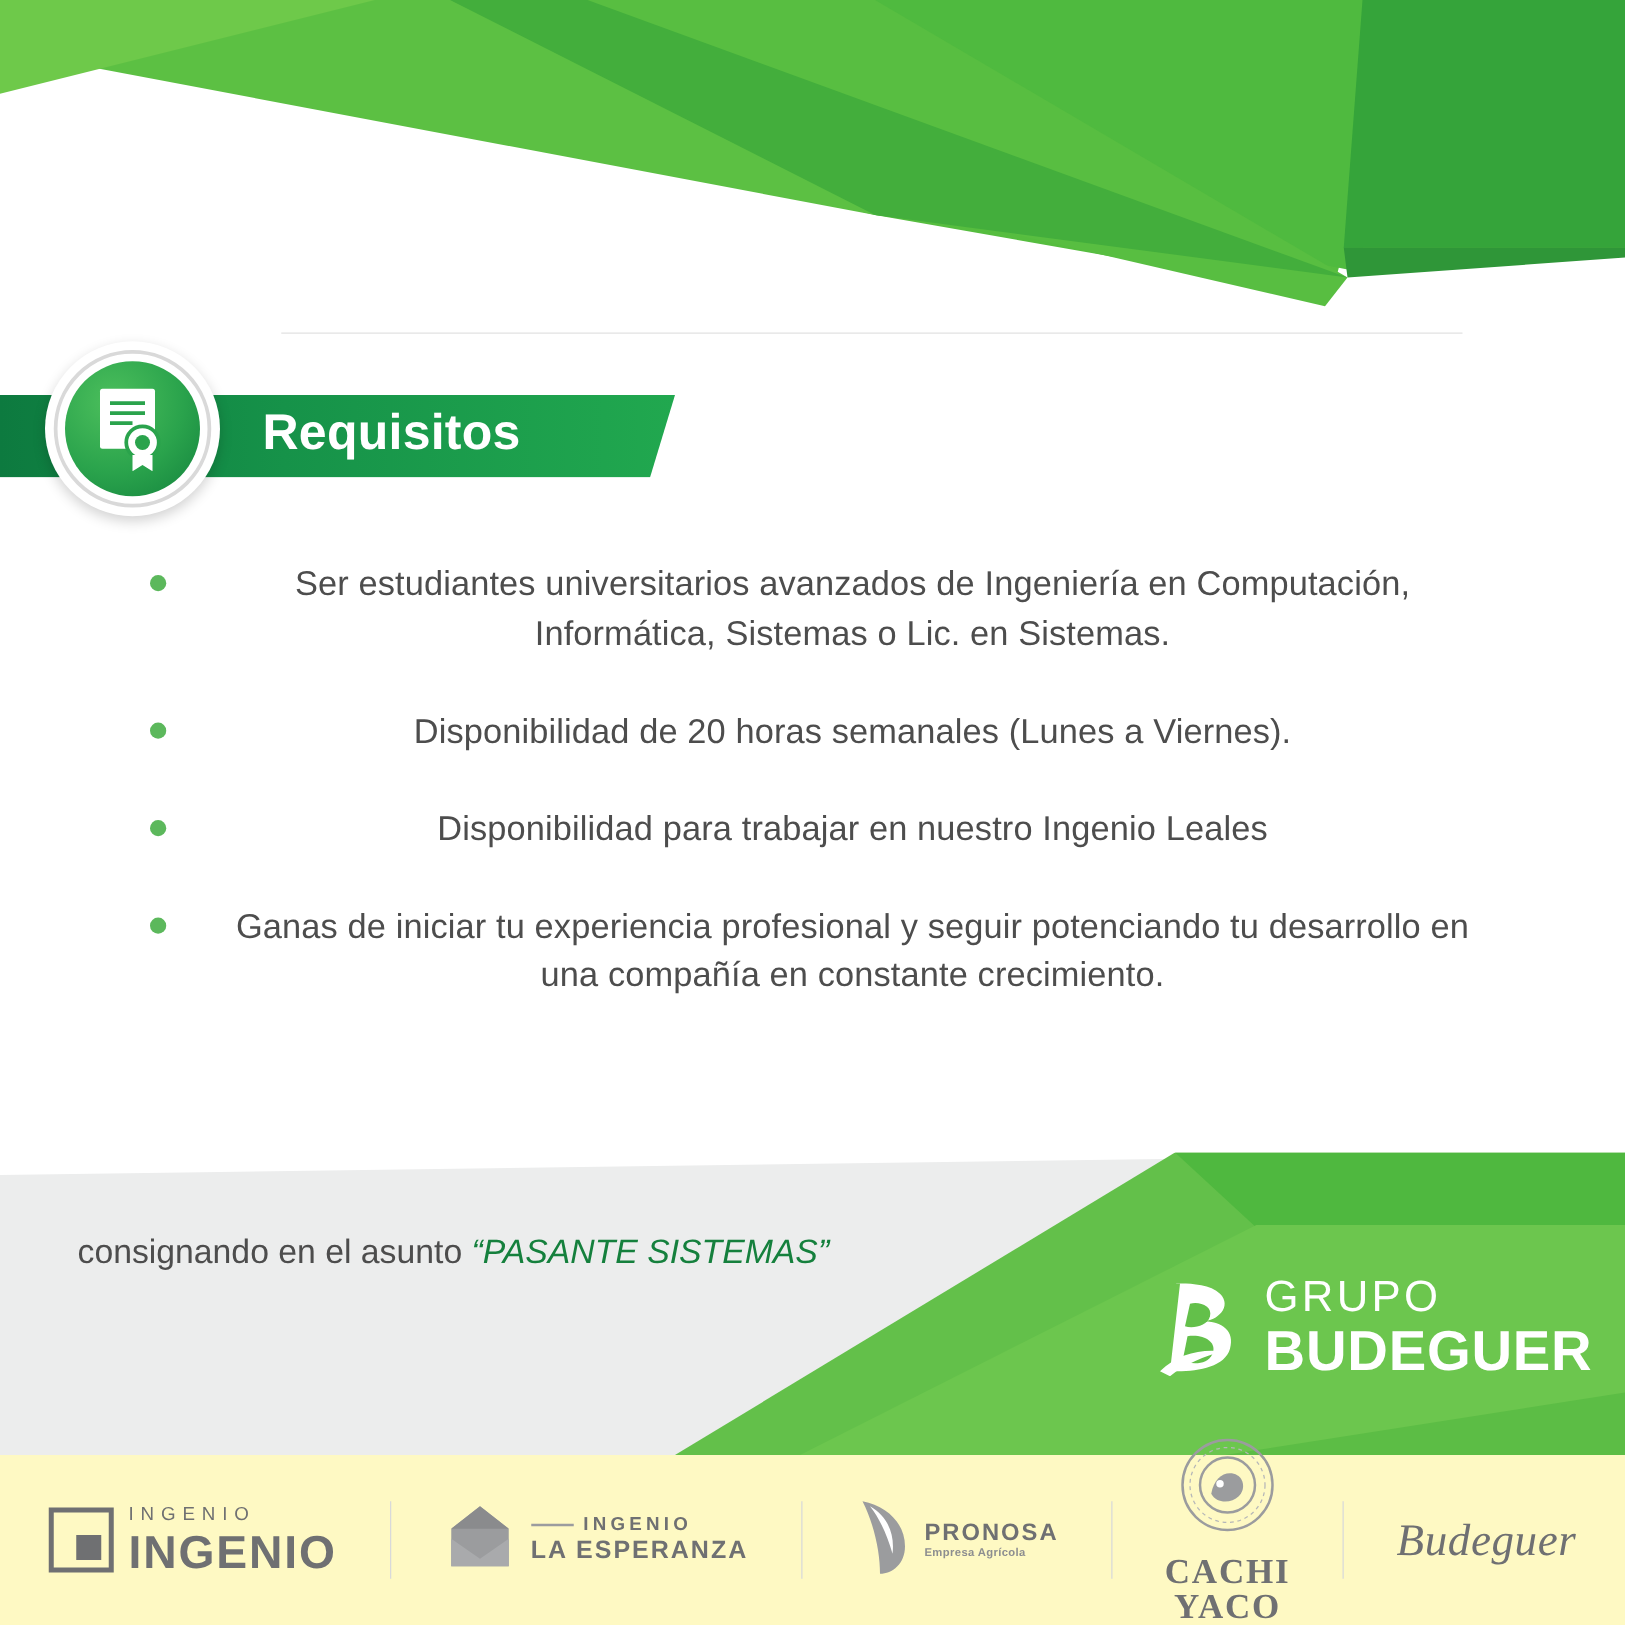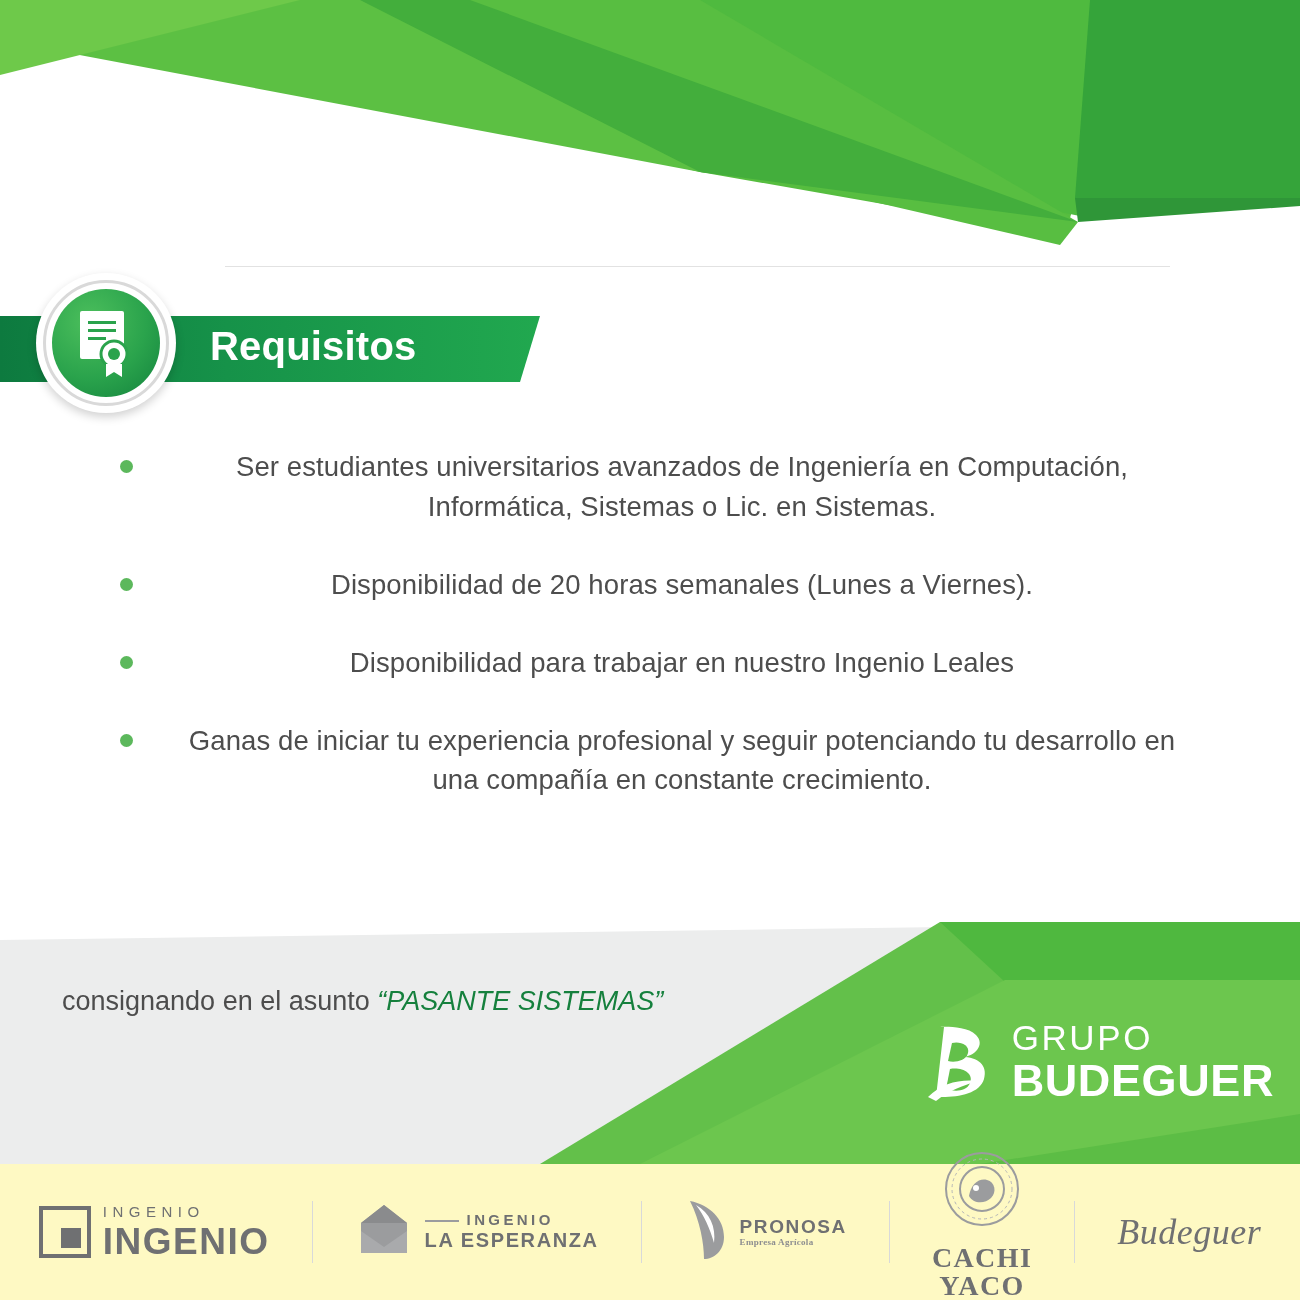--- a/index.html
+++ b/index.html
@@ -277,21 +277,20 @@
 
   .pronosa { gap: 10px; }
   .pronosa .txt { line-height: 1.1; }
   .pronosa .txt .big {
     font-size: 19px; font-weight: bold; letter-spacing: 1.6px;
     color: #6f7072; display: block;
   }
   .pronosa .txt .small {
     font-size: 9px; letter-spacing: 0.3px; color: #8d8e90; display: block;
     font-weight: bold;
-    font-family: Liberation Serif, serif;
   }
 
   .cachi { gap: 12px; flex-direction: column; }
   .cachi .txt { line-height: 1.0; text-align: center; }
   .cachi .txt .l1, .cachi .txt .l2 {
     font-family: "Liberation Serif", serif;
     font-size: 28px; font-weight: bold; letter-spacing: 1.4px;
     color: #6f7072; display: block;
   }
   .cachi .txt .l3 {

